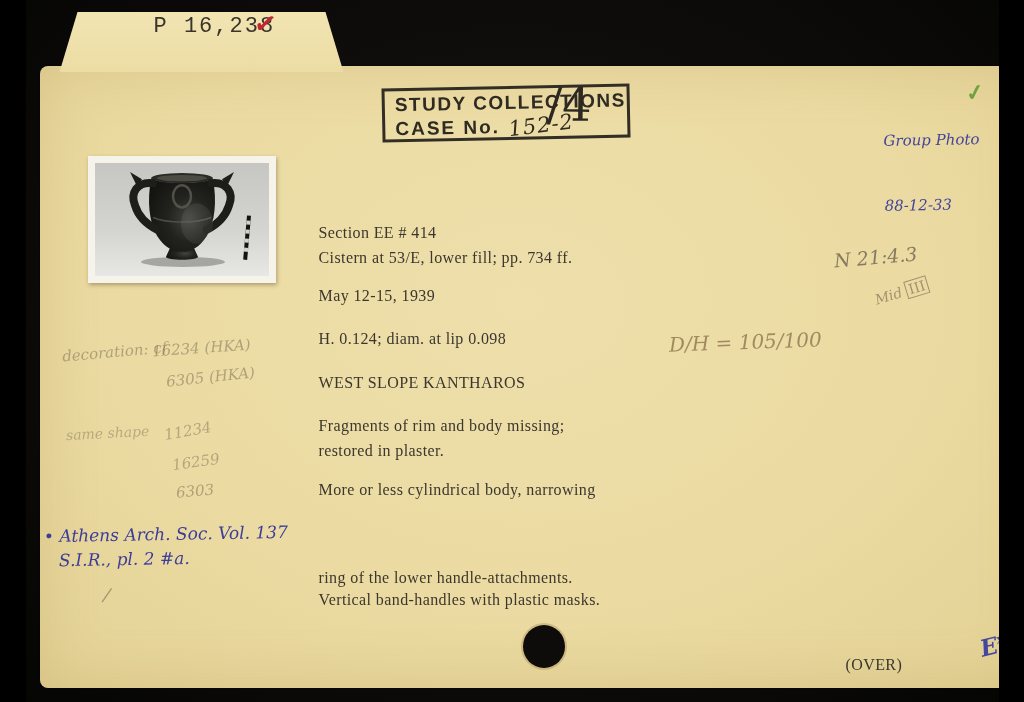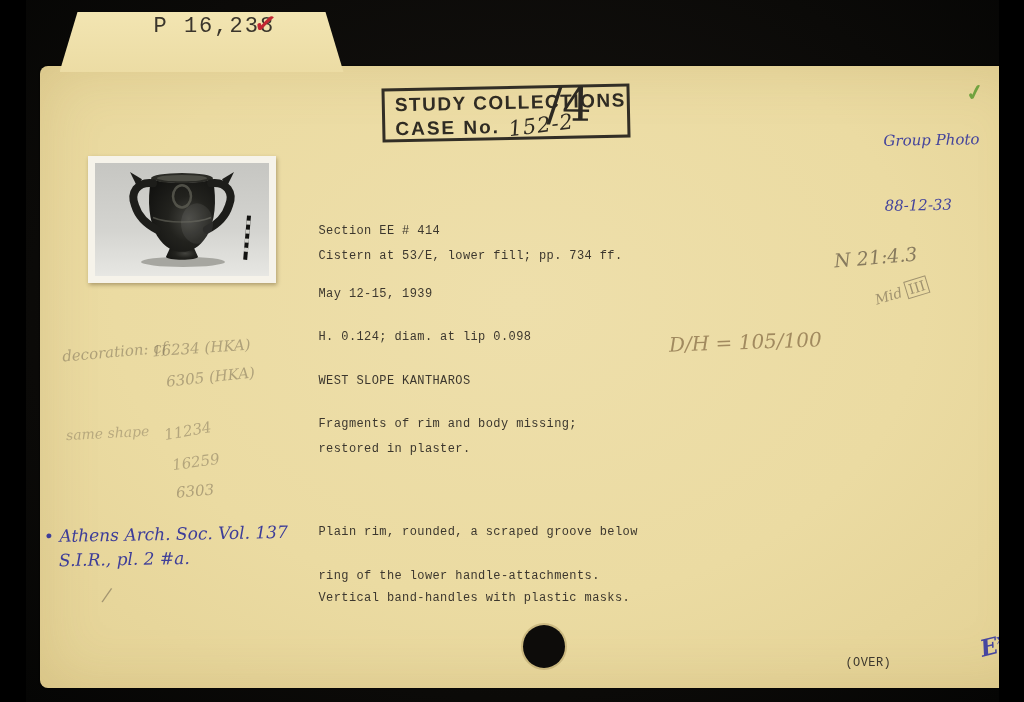--- a/index.html
+++ b/index.html
@@ -49,22 +49,22 @@
   .pencil{color:#877a5e;}
   .gp-note{left:858px;top:86px;font-size:15px;color:#44449c;line-height:1.45;transform:rotate(-1deg);}
   .check-green{position:absolute;left:940px;top:80px;font-size:22px;color:#70a23f;transform:rotate(-10deg);font-weight:bold;}
   .photo{
     position:absolute;left:62px;top:156px;width:188px;height:127px;
     background:#f6f3ea;padding:7px;box-sizing:border-box;
     box-shadow:1px 2px 4px rgba(60,40,10,.35);
   }
   .photo-inner{width:100%;height:100%;display:block;}
   .typed-line{
-    position:absolute;left:293px;font-family:Liberation Mono, monospace;
-    font-size:12px;letter-spacing:.4px;color:#3c372e;white-space:pre;
+    position:absolute;left:293px;font-family:Liberation Serif, serif;
+    font-size:16px;letter-spacing:.4px;color:#3c372e;white-space:pre;
   }
   .typed-right{left:820px;}
   .boxed{border:1px solid currentColor;padding:0 2px;font-style:normal;}
   .hole{
     position:absolute;left:497px;top:625px;width:42px;height:43px;border-radius:50%;
     background:#0d0c0a;box-shadow:0 0 0 2px rgba(120,95,40,.25);
   }
   .ex-mark{left:954px;top:632px;font-size:23px;color:#4646a0;transform:rotate(-14deg);font-weight:bold;}
   .ex-mark sup{font-size:13px;}
 </style>
@@ -130,21 +130,21 @@
     </svg>
   </div>
 
   <div class="typed-line" style="top:224px">Section EE # 414</div>
   <div class="typed-line" style="top:249px">Cistern at 53/E, lower fill; pp. 734 ff.</div>
   <div class="typed-line" style="top:287px">May 12-15, 1939</div>
   <div class="typed-line" style="top:330px">H. 0.124; diam. at lip 0.098</div>
   <div class="typed-line" style="top:374px">WEST SLOPE KANTHAROS</div>
   <div class="typed-line" style="top:417px">Fragments of rim and body missing;</div>
   <div class="typed-line" style="top:442px">restored in plaster.</div>
-  <div class="typed-line" style="top:525px">Plain rim, rounded, a scraped groove below</div>
+  <div class="typed-line" style="top:481px">More or less cylindrical body, narrowing</div>
   <div class="typed-line" style="top:569px">ring of the lower handle-attachments.</div>
   <div class="typed-line" style="top:591px">Vertical band-handles with plastic masks.</div>
   <div class="typed-line typed-right" style="top:656px">(OVER)</div>
 
   <div class="handw pencil" style="left:808px;top:246px;font-size:19px;transform:rotate(-5deg)">N 21:4.3</div>
   <div class="handw pencil" style="left:848px;top:284px;font-size:14px;transform:rotate(-17deg);opacity:.75"><span>Mid </span><span class="boxed">III</span></div>
   <div class="handw" style="left:643px;top:330px;font-size:20px;transform:rotate(-2deg);color:#a18a5f">D/H = 105/100</div>
 
   <div class="handw pencil" style="left:36px;top:343px;font-size:15px;transform:rotate(-5deg);opacity:.6">decoration: cf</div>
   <div class="handw pencil" style="left:126px;top:339px;font-size:15px;transform:rotate(-4deg);opacity:.6">16234 (HKA)</div>

